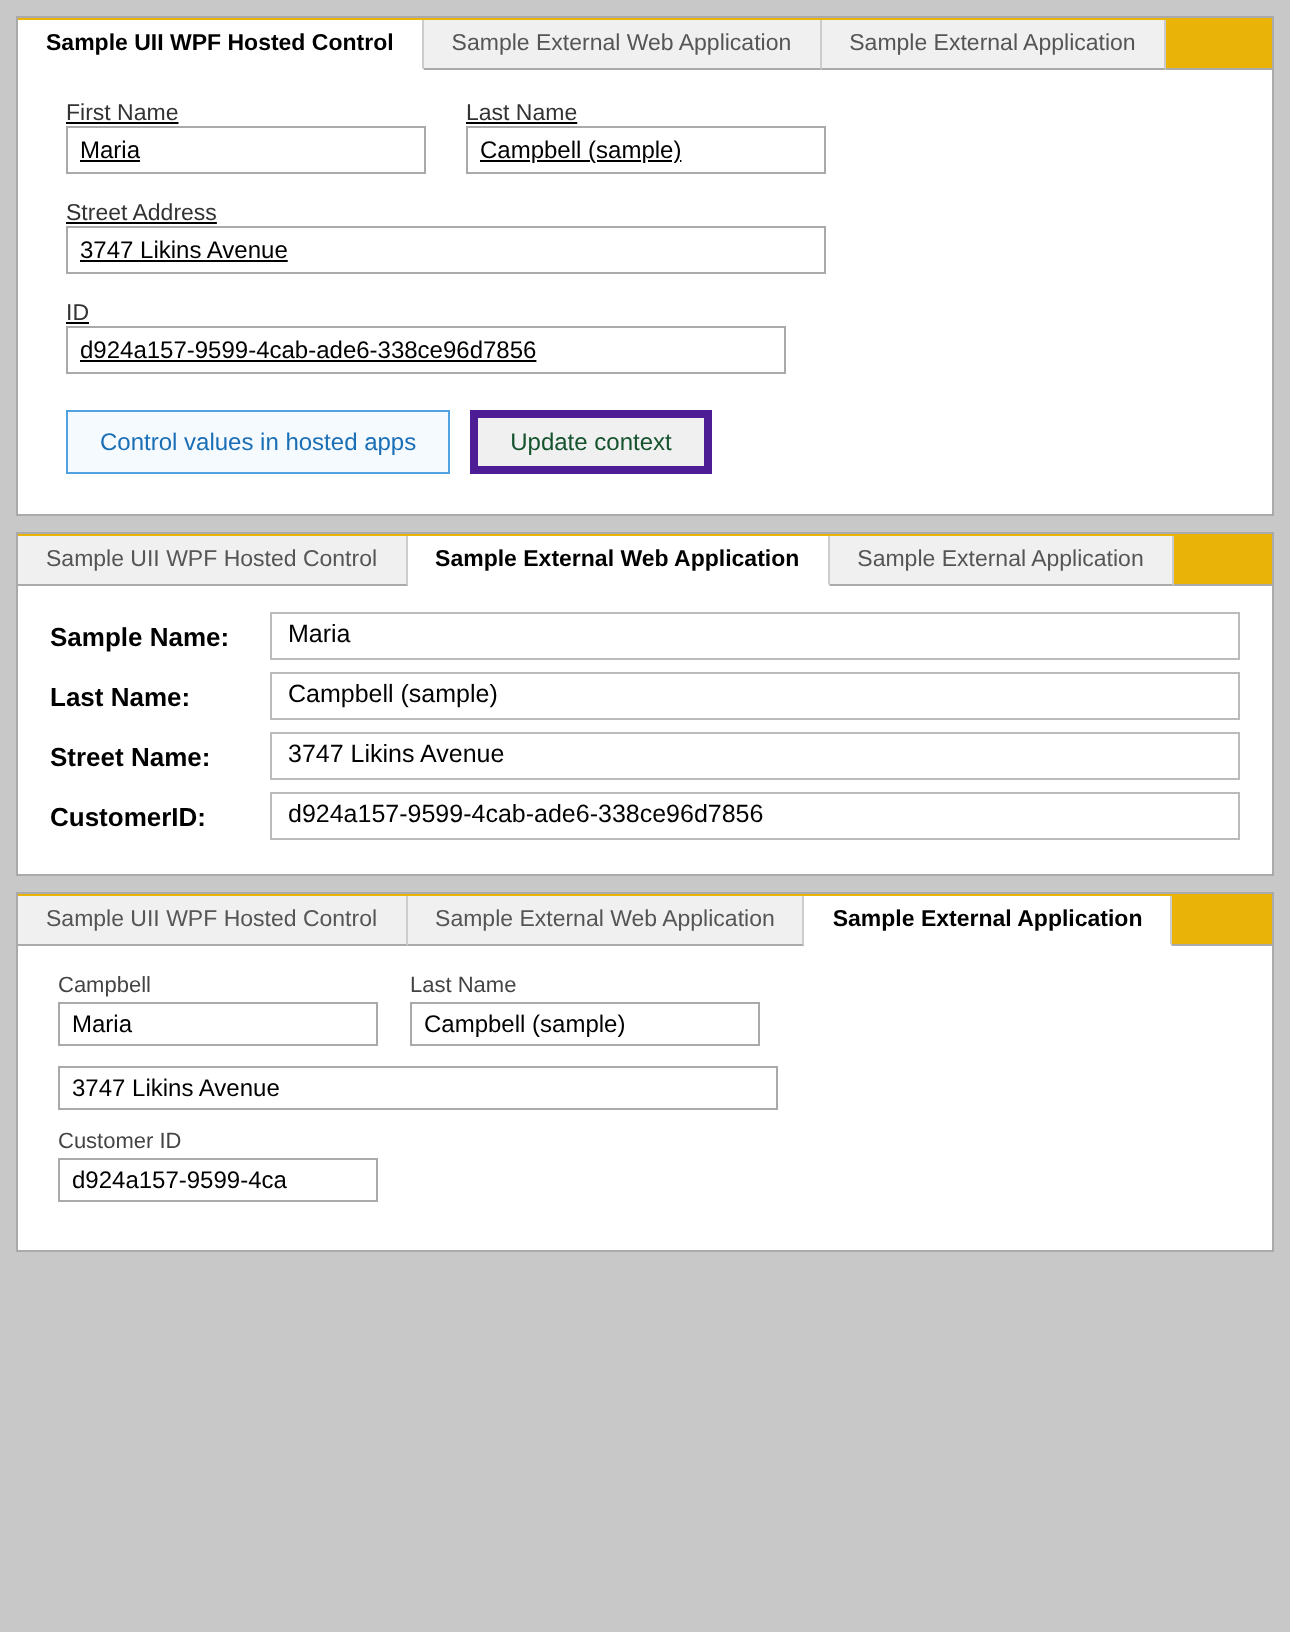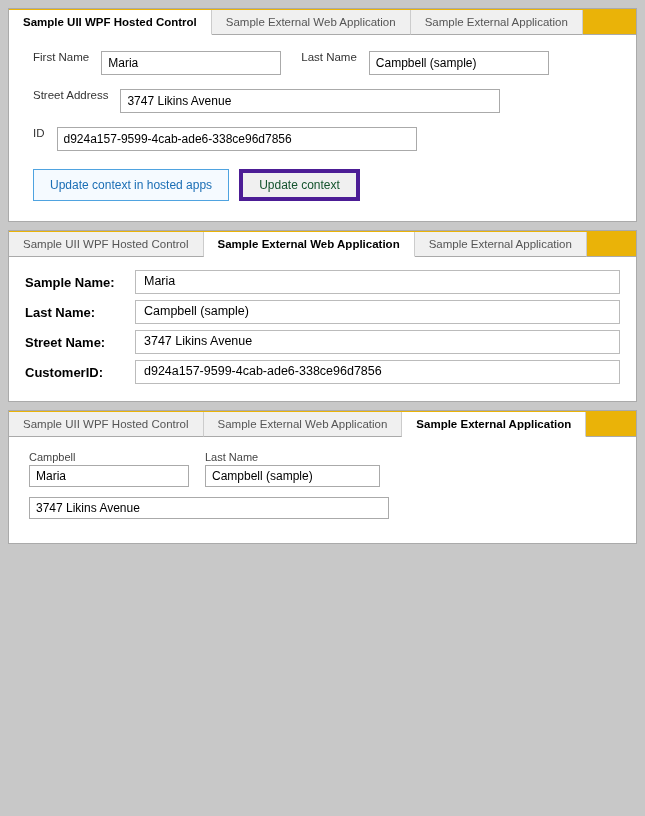--- a/index.html
+++ b/index.html
@@ -51,22 +51,23 @@
 
     .field-group {
       display: flex;
       flex-direction: row;
       gap: 20px;
       margin-bottom: 14px;
     }
 
     .field {
       display: flex;
-      flex-direction: row;
-      gap: 12px;
+      flex-direction: column;
+      gap: 0;
+      text-decoration: underline;
     }
 
     .field label {
       font-size: 11.5px;
       color: #333;
     }
 
     .field input[type="text"] {
       border: 1px solid #aaa;
       padding: 3px 6px;
@@ -246,21 +247,21 @@
         <input type="text" value="3747 Likins Avenue" style="width: 380px;">
       </div>
     </div>
     <div class="field-group">
       <div class="field field-id">
         <label>ID</label>
         <input type="text" value="d924a157-9599-4cab-ade6-338ce96d7856" style="width: 360px;">
       </div>
     </div>
     <div class="button-row">
-      <button class="btn btn-primary">Update context in hosted apps</button>
+      <button class="btn btn-primary">Control values in hosted apps</button>
       <button class="btn">Update context</button>
     </div>
   </div>
 </div>
 
 <div class="panel">
   <div class="tab-bar tab-bar-p2">
     <div class="tab tab-inactive">Sample UII WPF Hosted Control</div>
     <div class="tab tab-active-style">Sample External Web Application</div>
     <div class="tab tab-inactive">Sample External Application</div>
@@ -300,14 +301,20 @@
       <div class="p3-field p3-field-md">
         <label>Last Name</label>
         <input type="text" value="Campbell (sample)" style="">
       </div>
     </div>
     <div class="p3-field-group">
       <div class="p3-field p3-field-lg">
         <input type="text" value="3747 Likins Avenue" style="">
       </div>
     </div>
+    <div class="p3-field-group">
+      <div class="p3-field p3-field-id">
+        <label>Customer ID</label>
+        <input type="text" value="d924a157-9599-4ca" style="">
+      </div>
+    </div>
   </div>
 </div>
 
 </body></html>

